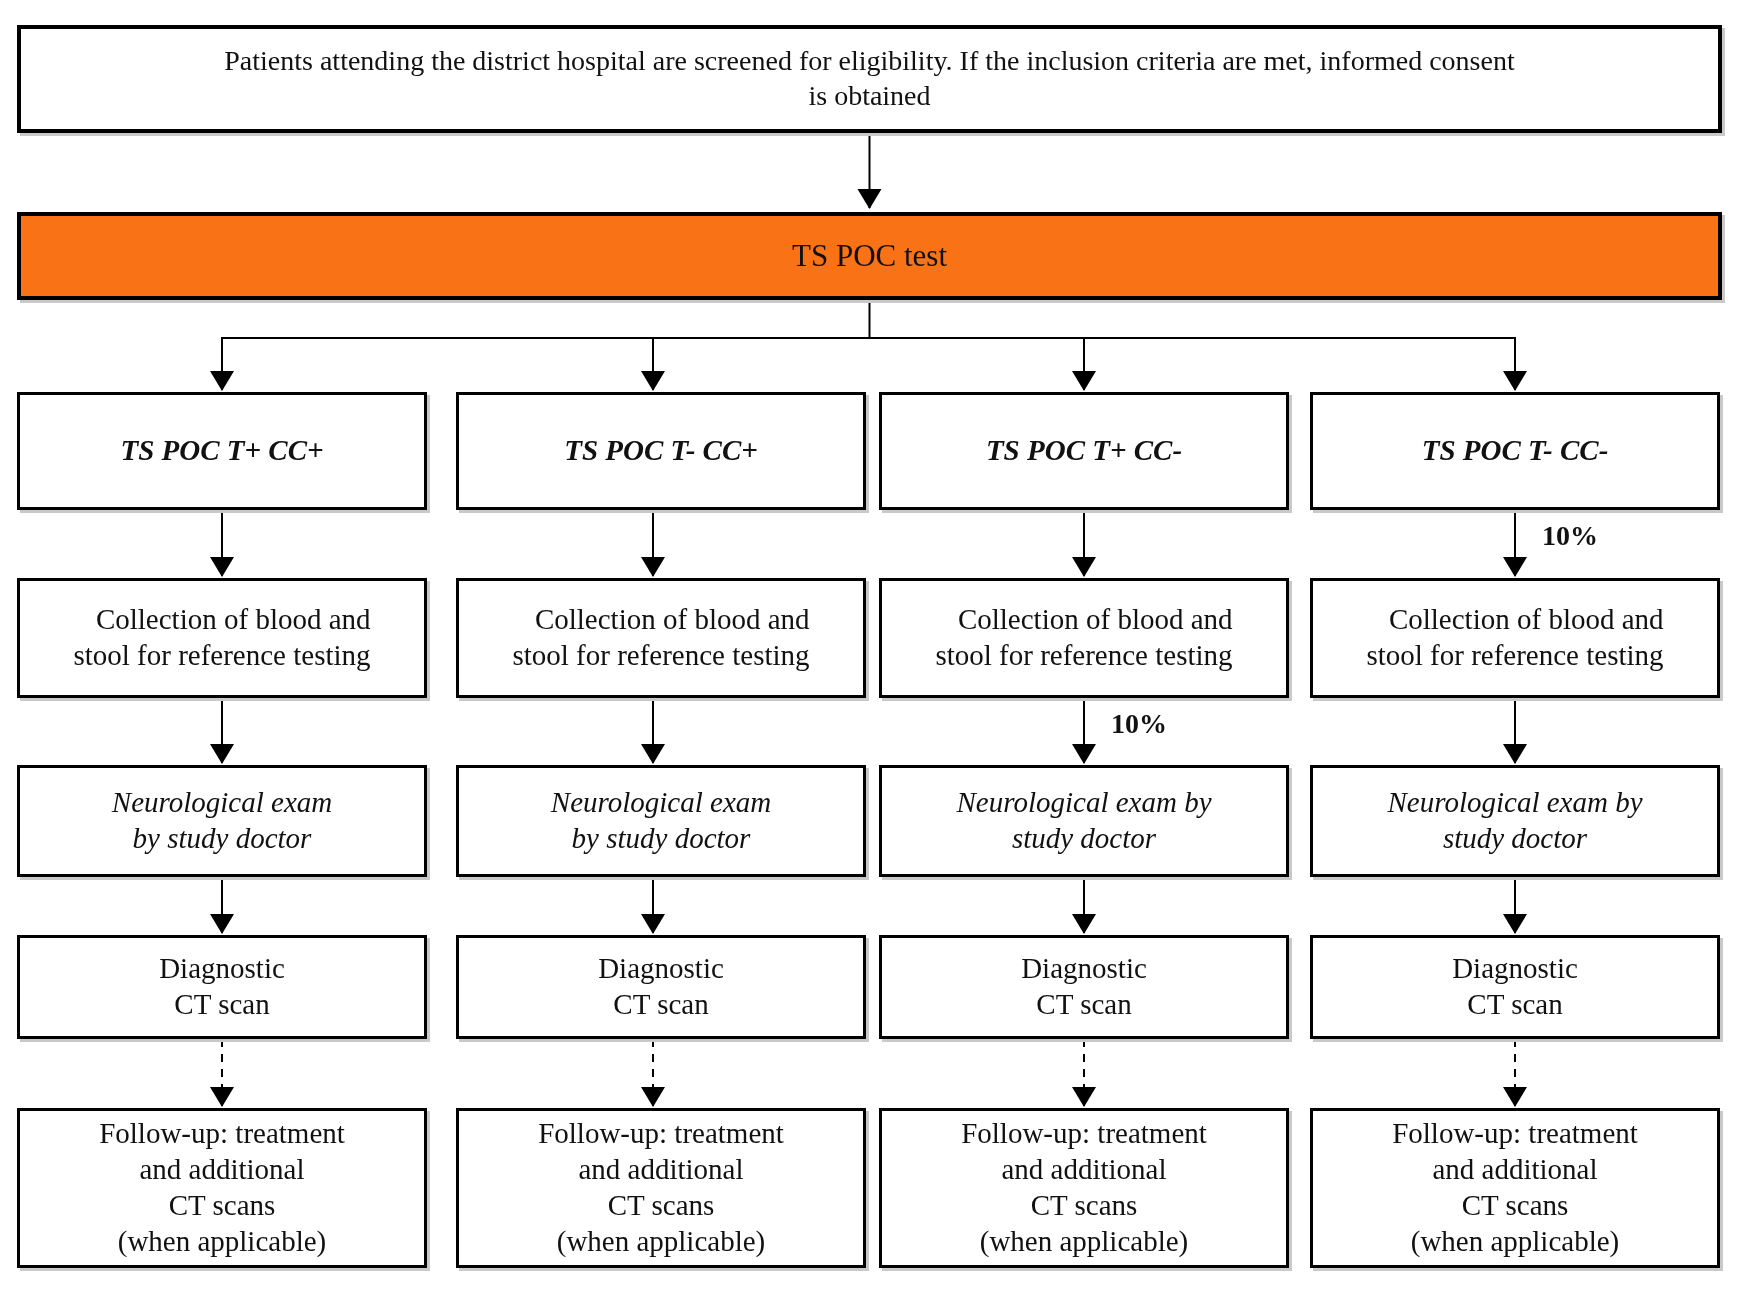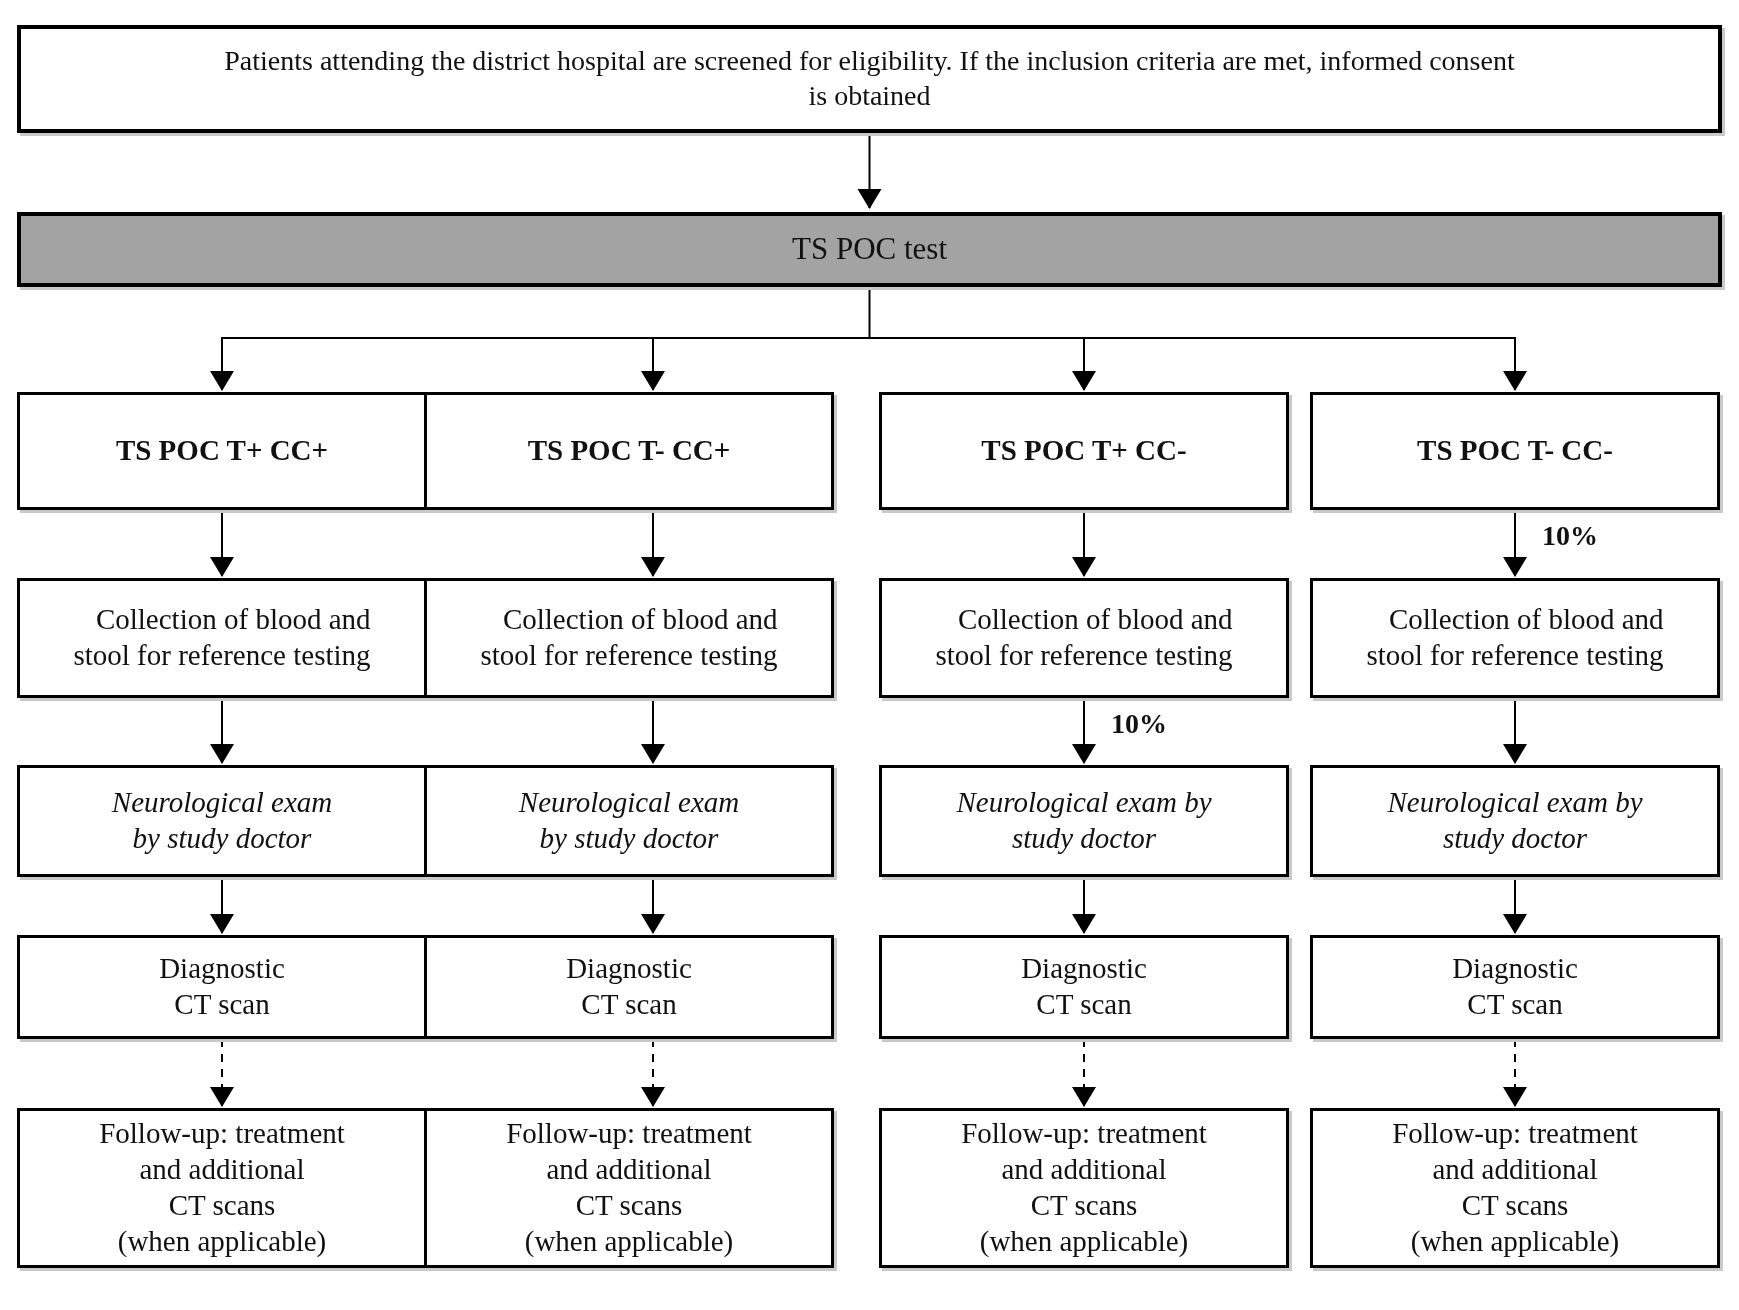--- a/index.html
+++ b/index.html
@@ -17,28 +17,28 @@
     background:#ffffff;
     border:3px solid #000000;
     display:flex;align-items:center;justify-content:center;
     text-align:center;
     white-space:pre-line;
     line-height:1.24;
     box-shadow:3px 3px 0 #c9c9c9;
   }
   .wide{left:17px;width:1705px;border-width:4px;}
   .screening{top:25px;height:108px;font-size:28px;padding:13px 26px;}
-  .testbar{top:212px;height:75px;font-size:31px;background:#a3a3a3;}
+  .testbar{top:212px;height:88px;font-size:31px;background:#f97316;}
   .col{position:absolute;top:0;width:410px;height:1310px;}
   .col-1{left:17px;}
-  .col-2{left:424px;}
+  .col-2{left:456px;}
   .col-3{left:879px;}
   .col-4{left:1310px;}
   .col .box{left:0;width:410px;font-size:29px;padding:0 8px;}
-  .r-header{top:392px;height:118px;font-weight:bold;font-size:31px;}
+  .r-header{top:392px;height:118px;font-weight:bold;font-size:31px;font-style:italic;}
   .r-collect{top:578px;height:120px;text-align:right;}
   .r-neuro{top:765px;height:112px;font-style:italic;}
   .r-ct{top:935px;height:104px;}
   .r-follow{top:1108px;height:160px;}
   .pct{
     position:absolute;left:232px;
     font-size:28px;font-weight:bold;
     white-space:nowrap;
   }
   .pct-top{top:520px;}

